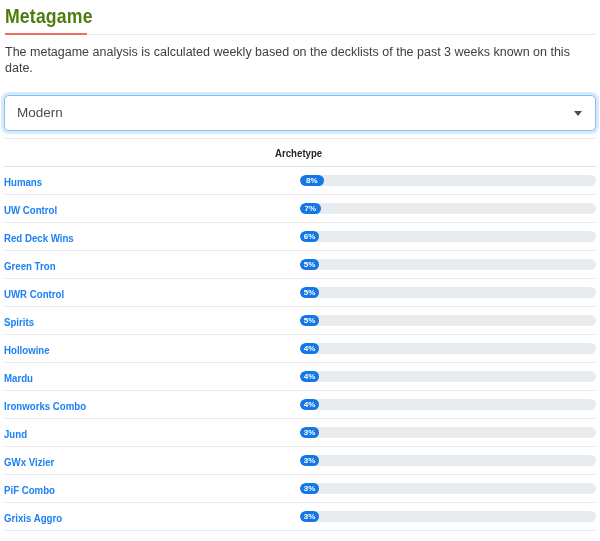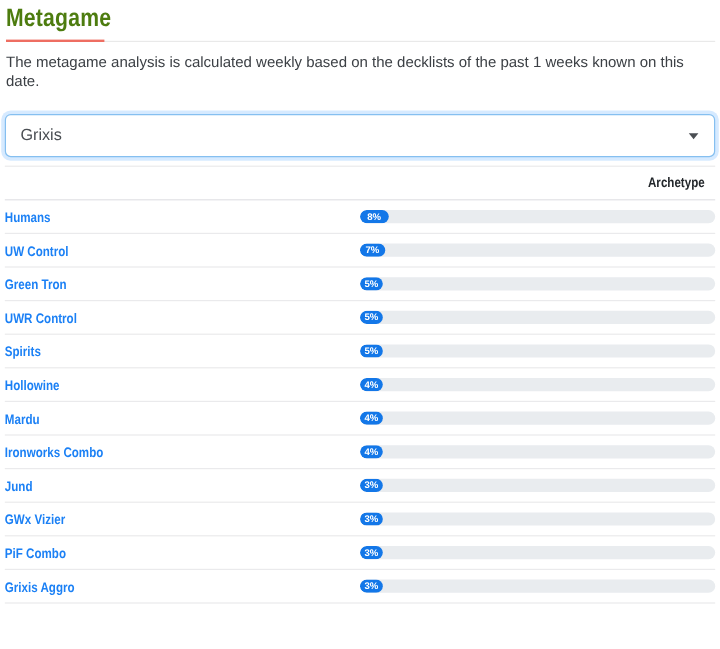--- a/index.html
+++ b/index.html
@@ -33,21 +33,21 @@
   .select .value { display: block; line-height: 34px; padding-left: 12px; font-size: 13.5px; color: #4a4e53; }
   .select .caret {
     position: absolute; right: 13px; top: 15px; width: 0; height: 0;
     border-left: 4px solid transparent; border-right: 4px solid transparent;
     border-top: 5px solid #4a4e53;
   }
 
   
   table.meta { width: 100%; margin-top: 7px; border-collapse: collapse; table-layout: fixed; }
   table.meta th {
-    height: 28px; text-align: right; padding: 0 0 0 7px; vertical-align: middle;
+    height: 28px; text-align: center; padding: 0 0 0 7px; vertical-align: middle;
     border-top: 1px solid #eaeaec; border-bottom: 1px solid #e2e2e5;
     font-size: 11.5px; color: #23272b;
   }
   table.meta td { height: 28px; vertical-align: middle; border-bottom: 1px solid #eaeaec; padding: 0; }
   td.name-cell { width: 154px; padding-left: 7px; }
   td.name-cell a { font-size: 11.5px; font-weight: bold; color: #1b80f5; text-decoration: none; cursor: pointer; }
   td.bar-cell { padding-right: 7px; }
   .track { height: 11px; background: #e9ecef; border-radius: 6px; overflow: hidden; }
   .fill { height: 11px; min-width: 19px; background: #1377e8; border-radius: 6px; }
   .fill span {
@@ -59,24 +59,24 @@
 <body>
 
 <div class="page">
 
   <div class="title-wrap">
     <h1 class="title">
       <span class="cond">Metagame</span>
     </h1>
   </div>
 
-  <p class="desc">The metagame analysis is calculated weekly based on the decklists of the past 1 weeks known on this date.</p>
+  <p class="desc">The metagame analysis is calculated weekly based on the decklists of the past 3 weeks known on this date.</p>
 
   <div class="select">
-    <span class="value">Grixis</span>
+    <span class="value">Modern</span>
     <span class="caret"></span>
   </div>
 
   <table class="meta">
     <thead>
       <tr>
         <th colspan="2">
           <span class="cond">Archetype</span>
         </th>
       </tr>
@@ -96,20 +96,30 @@
         <td class="name-cell"><a><span class="cond">UW Control</span></a></td>
         <td class="bar-cell">
             <div class="track">
               <div class="fill" style="width: 7%;">
                 <span>7%</span>
               </div>
             </div>
           </td>
       </tr>
       <tr>
+        <td class="name-cell"><a><span class="cond">Red Deck Wins</span></a></td>
+        <td class="bar-cell">
+            <div class="track">
+              <div class="fill" style="width: 6%;">
+                <span>6%</span>
+              </div>
+            </div>
+          </td>
+      </tr>
+      <tr>
         <td class="name-cell"><a><span class="cond">Green Tron</span></a></td>
         <td class="bar-cell">
             <div class="track">
               <div class="fill" style="width: 5%;">
                 <span>5%</span>
               </div>
             </div>
           </td>
       </tr>
       <tr>

